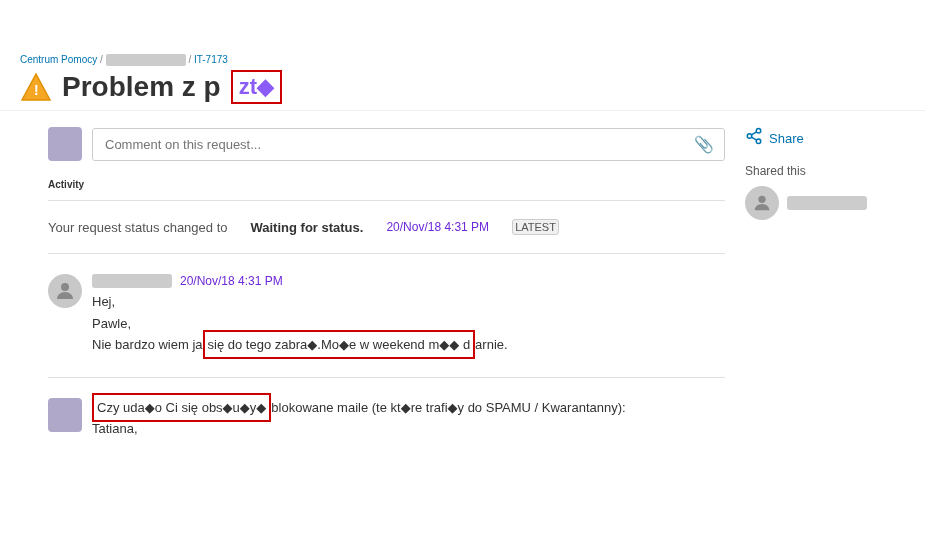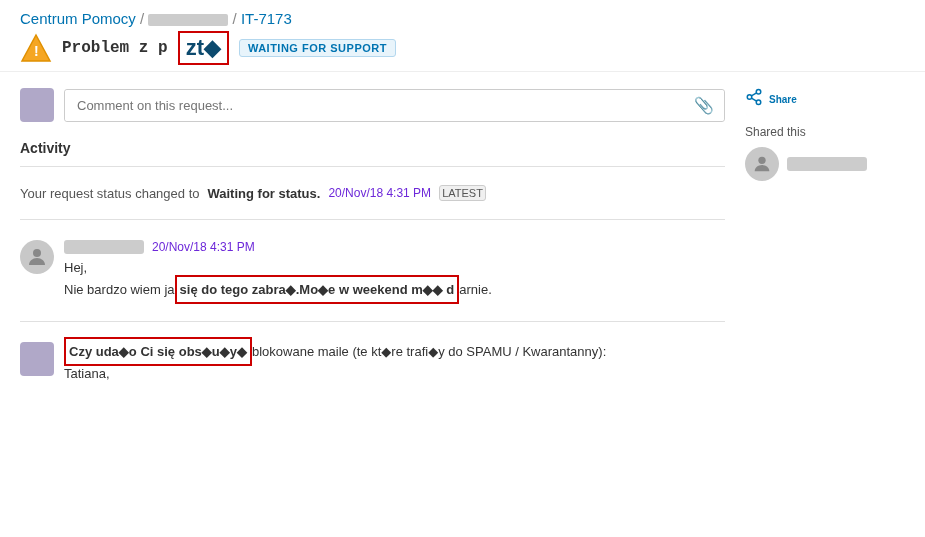--- a/index.html
+++ b/index.html
@@ -13,73 +13,74 @@
       overflow: hidden;
     }
 
     .top-bar {
       background: #fff;
       padding: 10px 20px 6px 20px;
       border-bottom: 1px solid #eee;
     }
 
     .breadcrumb {
-      font-size: 15px;
+      font-size: 10px;
       color: #888;
       margin-bottom: 4px;
+      margin-top: 44px;
     }
 
     .breadcrumb a {
       color: #0073b1;
       text-decoration: none;
     }
 
     .page-title-row {
       display: flex;
       align-items: center;
       gap: 10px;
     }
 
     .warning-icon {
       width: 32px;
       height: 32px;
       flex-shrink: 0;
     }
 
     .page-title {
-      font-size: 16px;
-      font-weight: bold;
-      color: #333;
-      font-family: Liberation Mono, monospace;
+      font-size: 28px;
+      font-weight: bold;
+      color: #333;
     }
 
     .highlighted-box {
       display: inline-block;
       border: 2.5px solid #cc0000;
       padding: 2px 6px;
       font-size: 22px;
       font-weight: bold;
-      color: #0c4a6e;
+      color: #8b5cf6;
     }
 
     .badge-waiting {
       background: #e8f4fb;
       color: #0073b1;
       border: 1px solid #b3d7ee;
       border-radius: 3px;
       padding: 2px 8px;
       font-size: 11px;
       font-weight: bold;
       letter-spacing: 0.5px;
     }
 
     .main-content {
       display: flex;
       padding: 16px 20px;
       gap: 20px;
+      margin-left: 28px;
     }
 
     .left-col {
       flex: 1;
     }
 
     .right-col {
       width: 160px;
       flex-shrink: 0;
     }
@@ -121,35 +122,35 @@
     .attach-icon {
       position: absolute;
       right: 10px;
       color: #888;
       font-size: 16px;
       cursor: pointer;
     }
 
     .activity-label {
       font-weight: bold;
-      font-size: 14px;
+      font-size: 10px;
       margin-bottom: 10px;
       color: #333;
     }
 
     .divider {
       border: none;
       border-top: 1px solid #e0e0e0;
       margin: 10px 0;
     }
 
     .status-change-row {
       display: flex;
       align-items: center;
-      gap: 8px;
+      gap: 23px;
       padding: 8px 0;
       font-size: 13px;
       color: #555;
     }
 
     .status-change-row .bold {
       font-weight: bold;
       color: #333;
     }
 
@@ -220,44 +221,43 @@
     .comment-text {
       font-size: 13px;
       color: #333;
       line-height: 1.5;
     }
 
     .comment-text .highlight-red {
       display: inline;
       border: 2.5px solid #cc0000;
       padding: 5px 3px;
-      font-weight: bold;
     }
 
     .comment-line {
       margin-bottom: 2px;
     }
 
     .user-avatar-sq {
       width: 34px;
       height: 34px;
       border-radius: 4px;
       background: #b0a8c8;
       flex-shrink: 0;
     }
 
     
     .share-btn {
       display: flex;
       align-items: center;
       gap: 6px;
       color: #0073b1;
-      font-size: 10px;
+      font-size: 13px;
       cursor: pointer;
-      font-weight: bold;
+      font-weight: normal;
       margin-bottom: 14px;
       text-align: right;
     }
 
     .shared-with-label {
       font-size: 12px;
       color: #555;
       margin-bottom: 8px;
     }
 
@@ -297,21 +297,20 @@
     <span> / </span>
     <a href="#">IT-7173</a>
   </div>
   <div class="page-title-row">
     <svg class="warning-icon" viewBox="0 0 32 32" fill="none" xmlns="http://www.w3.org/2000/svg">
       <polygon points="16,3 30,29 2,29" fill="#f5a623" stroke="#e09000" stroke-width="1.5"></polygon>
       <text x="14" y="24" font-size="14" font-weight="bold" fill="white">!</text>
     </svg>
     <span class="page-title">Problem z p</span>
     <span class="highlighted-box">zt◆</span>
-    <span class="badge-waiting">WAITING FOR SUPPORT</span>
   </div>
 </div>
 
 <div class="main-content">
 
   <div class="left-col">
 
     <div class="comment-area">
       <div class="avatar-placeholder"></div>
       <div class="comment-input-wrapper">
@@ -339,20 +338,21 @@
             <path d="M4 20c0-4 3.6-7 8-7s8 3 8 7"></path>
           </svg>
       </div>
       <div class="comment-body">
         <div class="comment-meta">
           <span class="commenter-name-blurred"></span>
           <span class="timestamp">20/Nov/18 4:31 PM</span>
         </div>
         <div class="comment-text">
           <div class="comment-line">Hej,</div>
+          <div class="comment-line">Pawle,</div>
           <div class="comment-line">
             Nie bardzo wiem ja<span class="highlight-red">się do tego zabra◆.Mo◆e w weekend m◆◆ d</span>arnie.
           </div>
         </div>
       </div>
     </div>
 
     <hr class="divider">
 
     <div class="comment-block">

